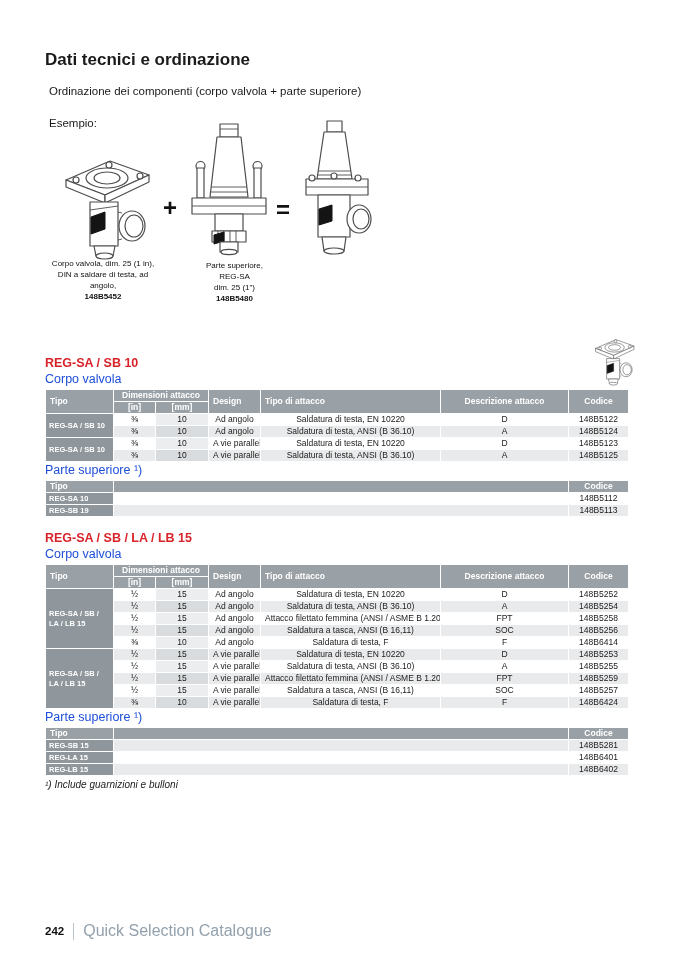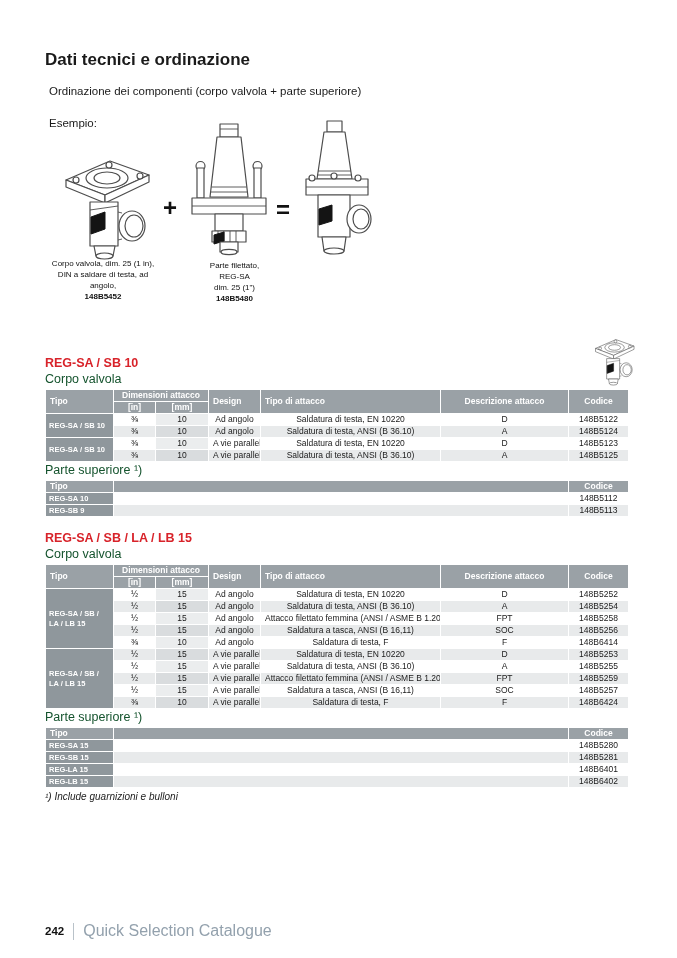--- a/index.html
+++ b/index.html
@@ -25,21 +25,21 @@
   .caption-body { top:258px; left:38px; width:130px; }
   .caption-top { top:260px; left:182px; width:105px; }
 
   .mini-valve { position:absolute; top:334px; left:589px; }
 
   
   .section { position:absolute; left:45px; width:583px; }
   .section-1 { top:356px; }
   .section-2 { top:531px; }
   .sec-heading { color:#d8232a; font-weight:bold; font-size:12.5px; margin:0; line-height:15px; }
-  .sub-label { font-size:12.5px; line-height:15px; margin:1px 0 2px 0; color:#14532d; }
+  .sub-label { font-size:12.5px; line-height:15px; margin:1px 0 2px 0; color:#1d4ed8; }
 
   table { border-collapse:collapse; width:583px; table-layout:fixed; font-size:8.5px; }
   th, td {
     border:1px solid #fff; padding:0 4px; height:12px; line-height:11px;
     overflow:hidden; white-space:nowrap; font-weight:normal;
   }
   thead th { background:#9aa1a6; color:#fff; font-weight:bold; text-align:center; }
   th.h-left { text-align:left; }
   .tipo-cell {
     background:#8f979c; color:#fff; font-weight:bold; text-align:left;
@@ -134,21 +134,21 @@
     <ellipse class="ln" cx="38" cy="132" rx="10" ry="3"></ellipse>
   </svg>
 
   <div class="caption caption-body">
     <div>Corpo valvola, dim. 25 (1 in),</div>
     <div>DIN a saldare di testa, ad</div>
     <div>angolo,</div>
     <div class="code">148B5452</div>
   </div>
   <div class="caption caption-top">
-    <div>Parte filettato,</div>
+    <div>Parte superiore,</div>
     <div>REG-SA</div>
     <div>dim. 25 (1")</div>
     <div class="code">148B5480</div>
   </div>
 
   <svg class="mini-valve" width="52" height="52" viewBox="0 0 112 110">
     <use href="#g-valve-body"></use>
   </svg>
 
   <div class="section section-1">
@@ -232,21 +232,21 @@
           <th>Codice</th>
         </tr>
       </thead>
       <tbody>
         <tr class="odd">
           <th class="tipo-cell">REG-SA 10</th>
           <td></td>
           <td class="c-center">148B5112</td>
         </tr>
         <tr class="even">
-          <th class="tipo-cell">REG-SB 9</th>
+          <th class="tipo-cell">REG-SB 19</th>
           <td></td>
           <td class="c-center">148B5113</td>
         </tr>
       </tbody>
     </table>
   </div>
 
   <div class="section section-2">
     <div class="sec-heading">REG-SA / SB / LA / LB 15</div>
     <div class="sub-label">Corpo valvola</div>
@@ -370,25 +370,20 @@
           <col style="width:60px">
         </colgroup>
       <thead>
         <tr>
           <th class="h-left">Tipo</th>
           <th></th>
           <th>Codice</th>
         </tr>
       </thead>
       <tbody>
-        <tr class="odd">
-          <th class="tipo-cell">REG-SA 15</th>
-          <td></td>
-          <td class="c-center">148B5280</td>
-        </tr>
         <tr class="even">
           <th class="tipo-cell">REG-SB 15</th>
           <td></td>
           <td class="c-center">148B5281</td>
         </tr>
         <tr class="odd">
           <th class="tipo-cell">REG-LA 15</th>
           <td></td>
           <td class="c-center">148B6401</td>
         </tr>

